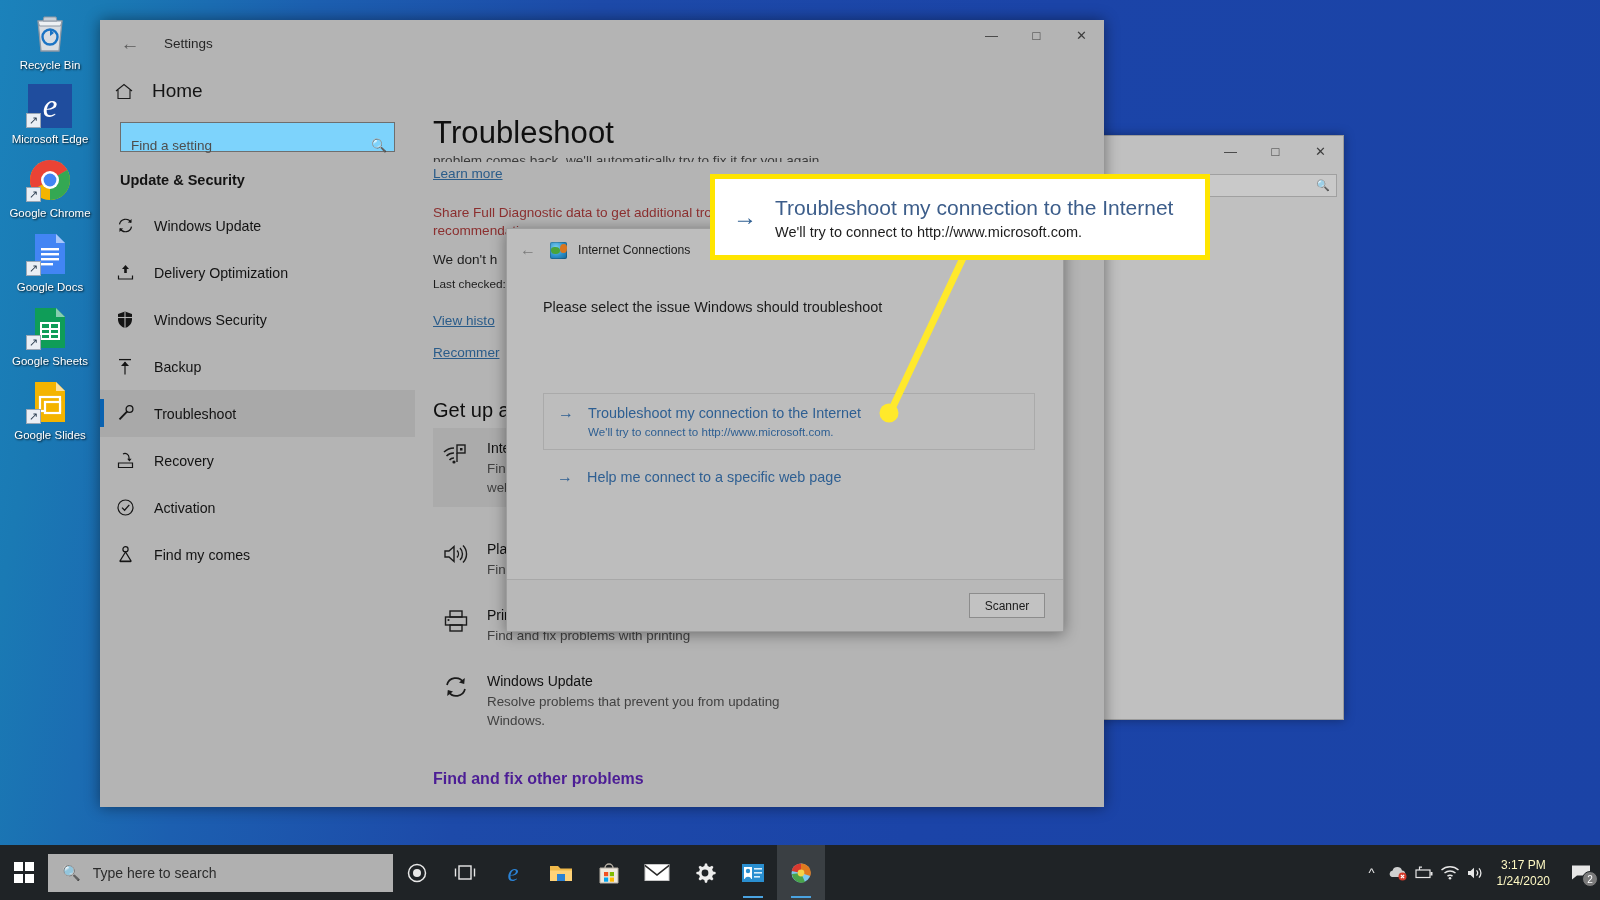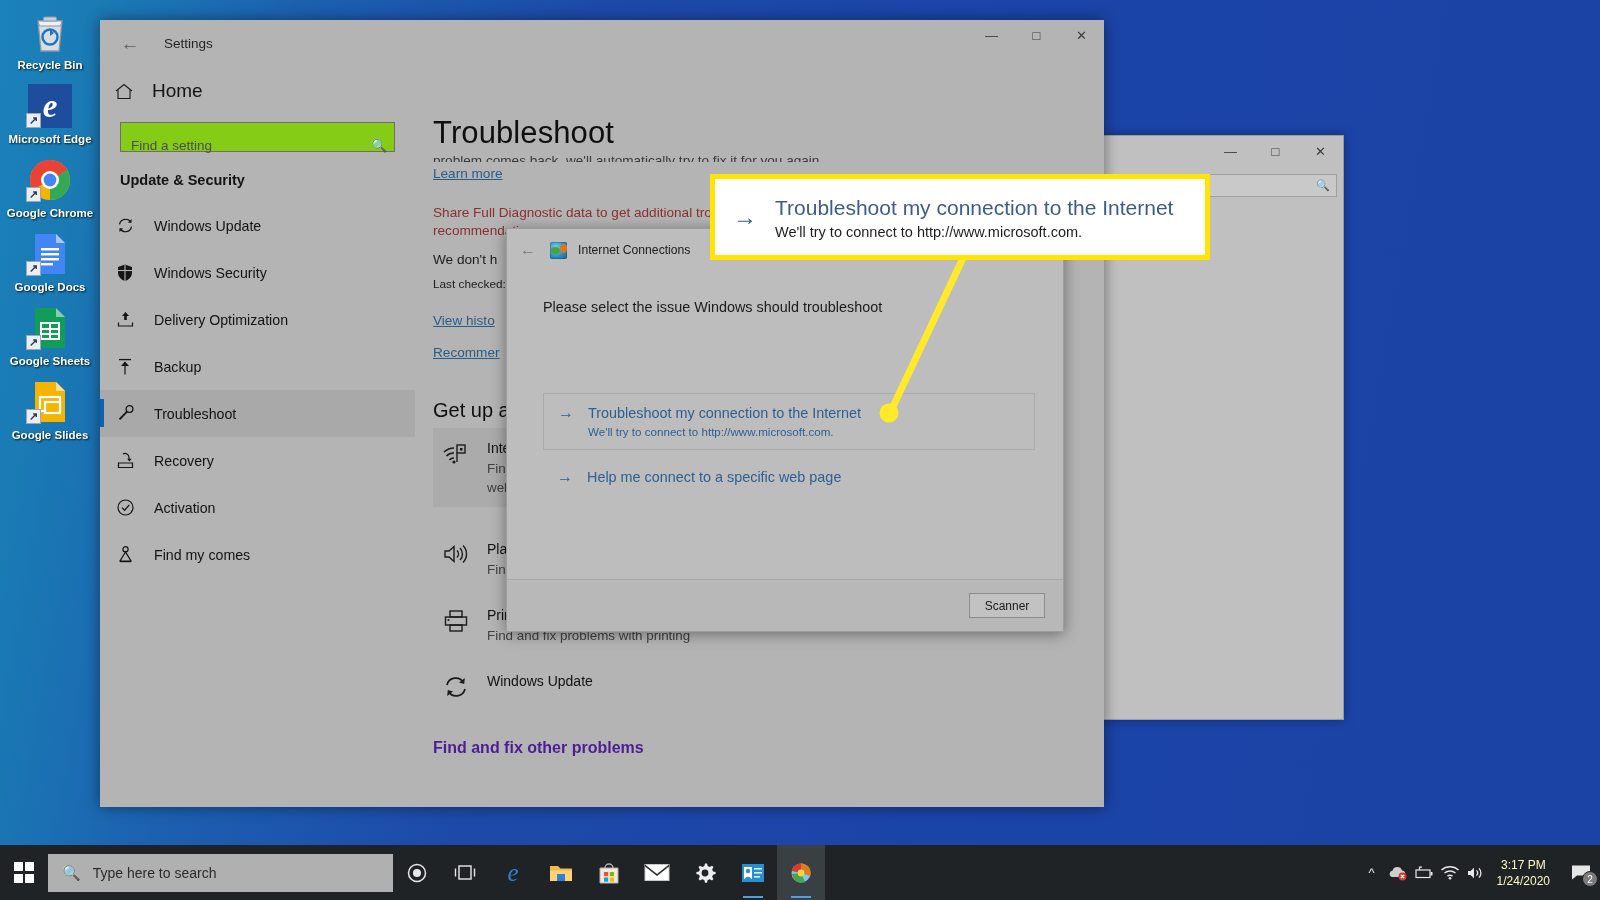--- a/index.html
+++ b/index.html
@@ -11,21 +11,20 @@
   body {
     position: relative;
     background: linear-gradient(100deg, #1b82bb 0%, #1a7ab4 6%, #1c5fb0 18%, #1d4aa9 34%, #1b44a8 60%, #1b43a6 100%);
   }
 
   
   #desktop-icons {
     position: absolute; left: 0; top: 8px; width: 100px;
     display: flex; flex-direction: column; align-items: center;
     z-index: 1;
-    font-weight: bold;
   }
   .desk-icon {
     width: 92px; margin-bottom: 10px;
     display: flex; flex-direction: column; align-items: center;
     text-align: center; cursor: default;
   }
   .desk-icon .glyph {
     width: 48px; height: 48px; position: relative;
     display: flex; align-items: center; justify-content: center;
     margin-bottom: 3px;
@@ -79,21 +78,21 @@
     width: 315px; flex: none; padding-top: 6px; position: relative;
   }
   .nav-home {
     display: flex; align-items: center; height: 36px;
     padding-left: 14px; gap: 18px;
   }
   .nav-home .ic { width: 20px; color: #1b1b1b; display:flex; align-items:center; justify-content:center;}
   .nav-home .tx { font-size: 19px; color: #141414; }
   #search-box {
     margin: 13px 20px 0 20px; height: 30px;
-    border: 1px solid #6e6e6e; background: #84cc16;
+    border: 1px solid #6e6e6e; background: #7dd3fc;
     display: flex; align-items: center; padding: 16px 6px 0 10px;
   }
   #search-input {
     flex: 1; border: 0; background: transparent; outline: none;
     font-family: "Liberation Sans", sans-serif;
     font-size: 13.5px; color: #4d4d4d;
   }
   #search-input::placeholder { color: #4d4d4d; opacity: 1; }
   #search-icon { font-size: 13px; color: #3e3e3e; }
   #group-title {
@@ -454,37 +453,37 @@
                 <path d="M15.5 10.6 A6.2 6.2 0 0 1 4 12.6" fill="none" stroke="#151515" stroke-width="1.2"></path>
                 <path d="M15.6 3 L15.4 6.8 L11.8 6.5 Z" fill="#151515"></path>
                 <path d="M3.4 16 L3.6 12.2 L7.2 12.5 Z" fill="#151515"></path>
               </svg>
           </span>
           <span class="tx">Windows Update</span>
         </div>
 
         <div class="nav-item">
           <span class="ic">
+            <svg width="19" height="19" viewBox="0 0 19 19">
+                <path d="M9.5 2 L13 6 L10.8 6 L10.8 10 L8.2 10 L8.2 6 L6 6 Z" fill="#151515"></path>
+                <path d="M2.5 12.5 L2.5 16 L16.5 16 L16.5 12.5" fill="none" stroke="#151515" stroke-width="1.2"></path>
+              </svg>
+          </span>
+          <span class="tx">Delivery Optimization</span>
+        </div>
+
+        <div class="nav-item">
+          <span class="ic">
             <svg width="18" height="19" viewBox="0 0 18 19">
                 <path d="M9 1.5 L16 4 V9.5 C16 14 12.5 17 9 18 C5.5 17 2 14 2 9.5 V4 Z" fill="#151515"></path>
                 <path d="M9 1.5 L9 18" stroke="#b4b4b4" stroke-width="1.1"></path>
                 <path d="M2 7.5 L16 7.5" stroke="#b4b4b4" stroke-width="1.1"></path>
               </svg>
           </span>
           <span class="tx">Windows Security</span>
-        </div>
-
-        <div class="nav-item">
-          <span class="ic">
-            <svg width="19" height="19" viewBox="0 0 19 19">
-                <path d="M9.5 2 L13 6 L10.8 6 L10.8 10 L8.2 10 L8.2 6 L6 6 Z" fill="#151515"></path>
-                <path d="M2.5 12.5 L2.5 16 L16.5 16 L16.5 12.5" fill="none" stroke="#151515" stroke-width="1.2"></path>
-              </svg>
-          </span>
-          <span class="tx">Delivery Optimization</span>
         </div>
 
         <div class="nav-item">
           <span class="ic">
             <svg width="18" height="19" viewBox="0 0 18 19">
                 <line x1="3" y1="2.6" x2="15" y2="2.6" stroke="#151515" stroke-width="1.3"></line>
                 <line x1="9" y1="5" x2="9" y2="17.5" stroke="#151515" stroke-width="1.2"></line>
                 <path d="M9 4.4 L13 9 L5 9 Z" fill="#151515"></path>
               </svg>
           </span>
@@ -602,20 +601,21 @@
         <span class="ic">
           <svg width="26" height="24" viewBox="0 0 26 24">
               <path d="M4 10 A9 9 0 0 1 20.5 7.5" fill="none" stroke="#1b1b1b" stroke-width="1.7"></path>
               <path d="M22 14 A9 9 0 0 1 5.5 16.5" fill="none" stroke="#1b1b1b" stroke-width="1.7"></path>
               <path d="M21.8 3 L21.2 9 L16 7.6 Z" fill="#1b1b1b"></path>
               <path d="M4.2 21 L4.8 15 L10 16.4 Z" fill="#1b1b1b"></path>
             </svg>
         </span>
         <div>
           <div class="ti">Windows Update</div>
+          <div class="ds">Resolve problems that prevent you from updating Windows.</div>
         </div>
       </div>
 
       <h2 id="bottom-heading">Find and fix other problems</h2>
     </div>
 
   </div>
 </div>
 
 <div id="ts-dialog">

